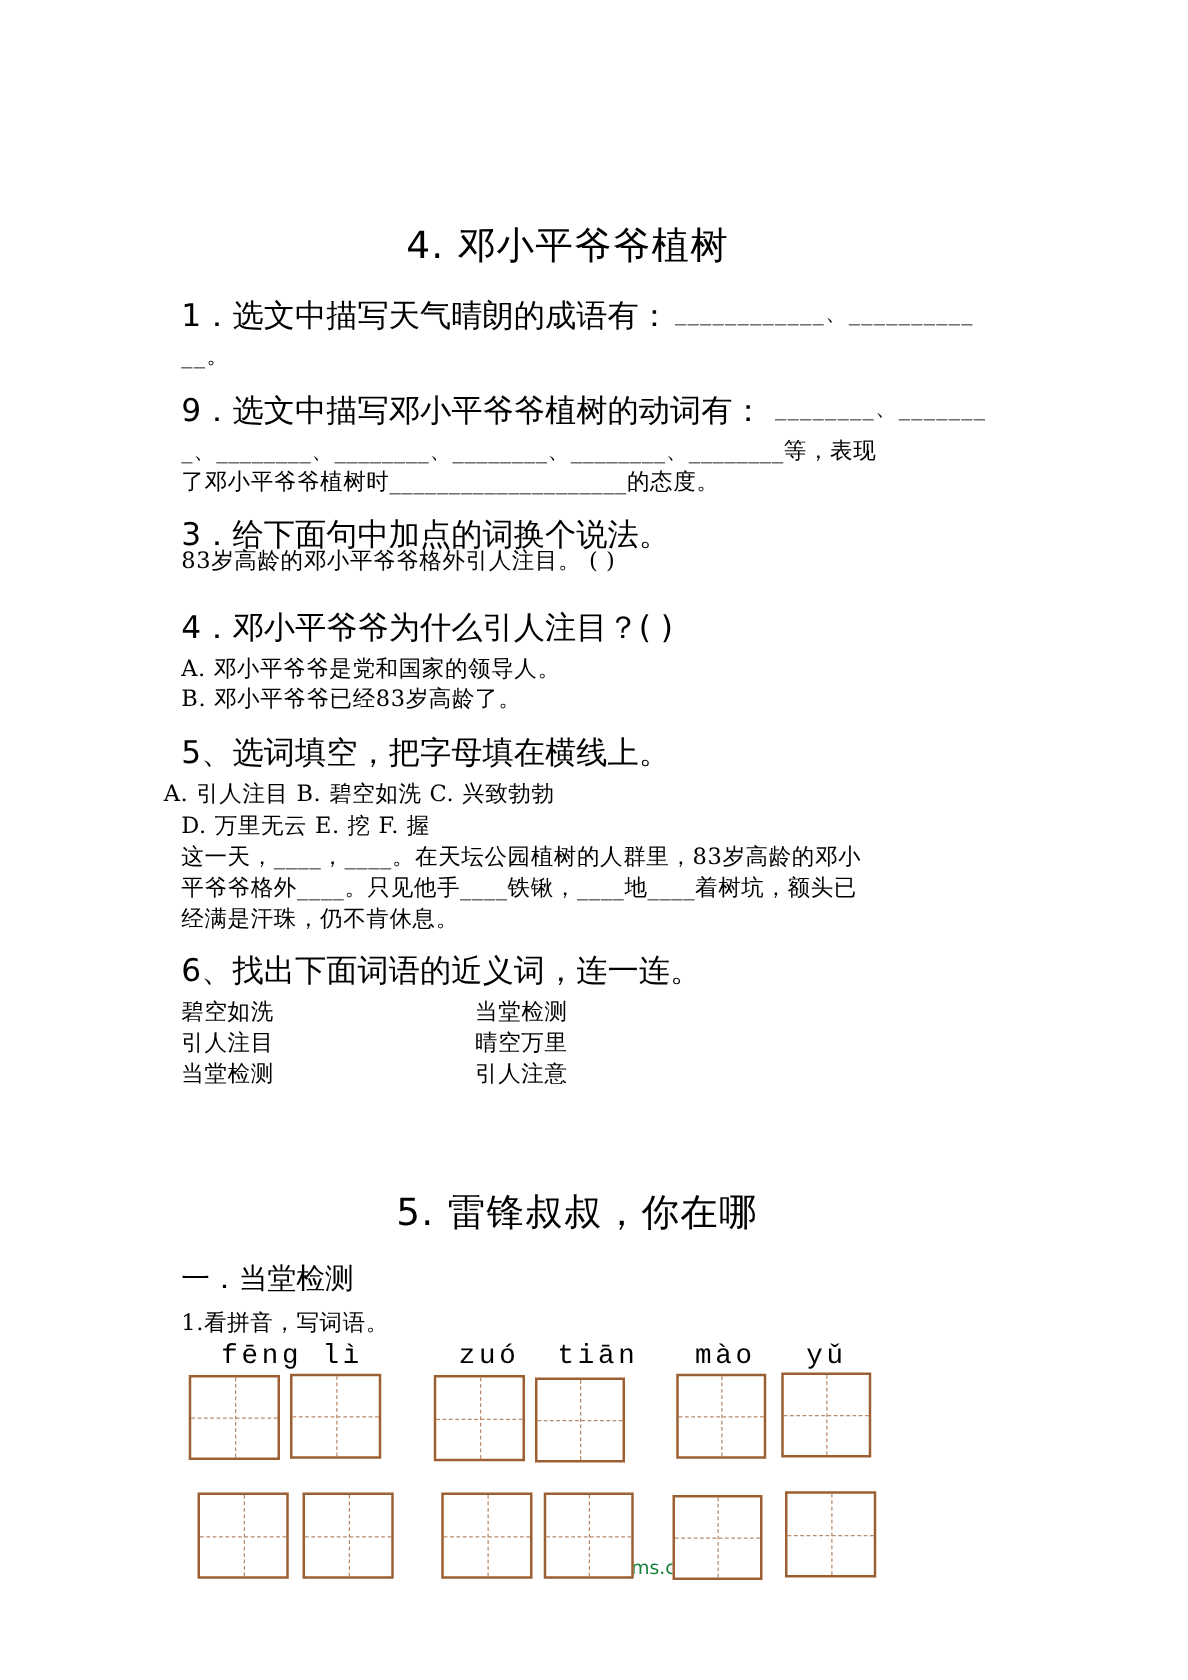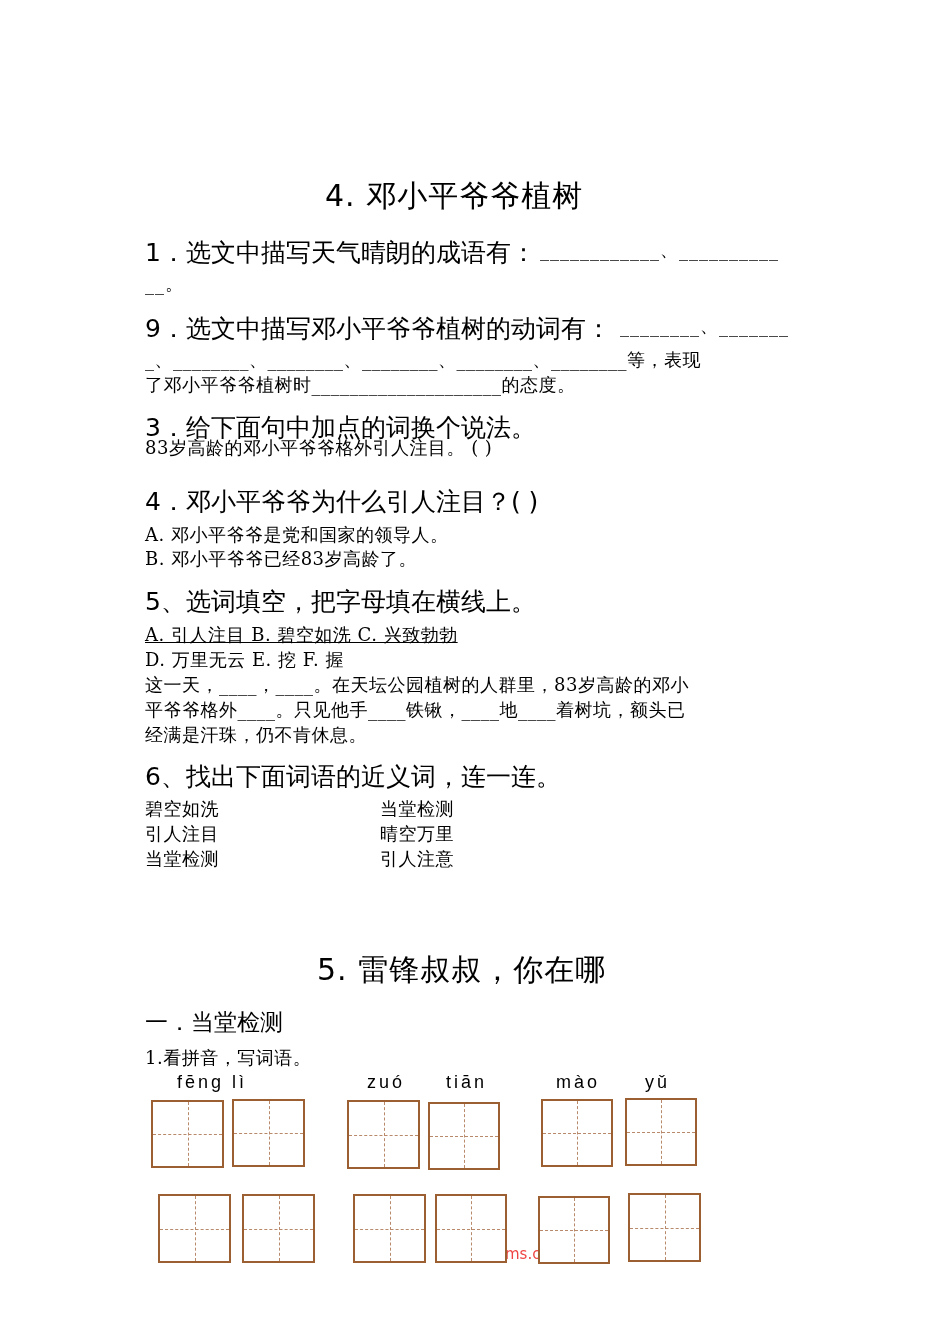--- a/index.html
+++ b/index.html
@@ -1,29 +1,29 @@
 <!DOCTYPE html>
 <html><head>
 <meta charset="utf-8">
 <style>
   html, body { margin: 0; padding: 0; background: #ffffff; }
   body { width: 950px; height: 1344px; position: relative; overflow: hidden; color: #000; }
   .abs { position: absolute; white-space: nowrap; }
   .title { font-family: "DejaVu Sans", "Liberation Sans", sans-serif; font-size: 30px; letter-spacing: 1px; }
   .heading { font-family: "DejaVu Sans", "Liberation Sans", sans-serif; font-size: 25px; }
   .body-text { font-family: "DejaVu Serif", "Liberation Serif", serif; font-size: 18px; letter-spacing: 0.5px; }
-  .pinyin { font-family: Liberation Sans, sans-serif; font-size: 18px; letter-spacing: 3px; }
+  .pinyin { font-family: Liberation Mono, monospace; font-size: 22px; letter-spacing: 3px; }
   .blank { letter-spacing: 1px; }
   .tian-box {
     position: absolute; width: 70px; height: 66px;
     border: 2px solid #9c5f32; box-sizing: border-box; background: #fff;
   }
   .tian-box .h { position: absolute; left: 0; right: 0; top: 50%; border-top: 1.5px dashed #b8896a; }
   .tian-box .v { position: absolute; top: 0; bottom: 0; left: 50%; border-left: 1.5px dashed #b8896a; }
-  .watermark { font-family: "DejaVu Sans", "Liberation Sans", sans-serif; font-size: 15px; color: #ef4444; }
+  .watermark { font-family: "DejaVu Sans", "Liberation Sans", sans-serif; font-size: 15px; color: #15803d; }
 </style>
 </head>
 <body>
 
 <div class="abs title" style="left:325px; top:176px;">4.  邓小平爷爷植树</div>
 
 <div class="abs heading" style="left:145px; top:236px;">1．选文中描写天气晴朗的成语有：</div>
 <div class="abs body-text blank" style="left:540px; top:238px;">____________、__________</div>
 <div class="abs body-text blank" style="left:145px; top:272px;">__。</div>
 
@@ -33,21 +33,21 @@
 <div class="abs body-text" style="left:145px; top:373px;">了邓小平爷爷植树时____________________的态度。</div>
 
 <div class="abs heading" style="left:145px; top:411px;">3．给下面句中加点的词换个说法。</div>
 <div class="abs body-text" style="left:145px; top:436px;">83岁高龄的邓小平爷爷格外引人注目。   (       )</div>
 
 <div class="abs heading" style="left:145px; top:485px;">4．邓小平爷爷为什么引人注目？(     )</div>
 <div class="abs body-text" style="left:145px; top:523px;text-align:center;">A.  邓小平爷爷是党和国家的领导人。</div>
 <div class="abs body-text" style="left:145px; top:547px;">B.  邓小平爷爷已经83岁高龄了。</div>
 
 <div class="abs heading" style="left:145px; top:585px;">5、选词填空，把字母填在横线上。</div>
-<div class="abs body-text" style="left:145px; top:623px;text-decoration:underline;">A. 引人注目  B. 碧空如洗  C. 兴致勃勃</div>
+<div class="abs body-text" style="left:131px; top:623px;">A. 引人注目  B. 碧空如洗  C. 兴致勃勃</div>
 <div class="abs body-text" style="left:145px; top:648px;">D. 万里无云  E. 挖  F. 握</div>
 <div class="abs body-text" style="left:145px; top:673px;">这一天，____，____。在天坛公园植树的人群里，83岁高龄的邓小</div>
 <div class="abs body-text" style="left:145px; top:698px;">平爷爷格外____。只见他手____铁锹，____地____着树坑，额头已</div>
 <div class="abs body-text" style="left:145px; top:723px;">经满是汗珠，仍不肯休息。</div>
 
 <div class="abs heading" style="left:145px; top:760px;">6、找出下面词语的近义词，连一连。</div>
 <div class="abs body-text" style="left:145px; top:797px;">碧空如洗</div>
 <div class="abs body-text" style="left:145px; top:822px;">引人注目</div>
 <div class="abs body-text" style="left:145px; top:847px;">当堂检测</div>
 <div class="abs body-text" style="left:380px; top:797px;">当堂检测</div>

